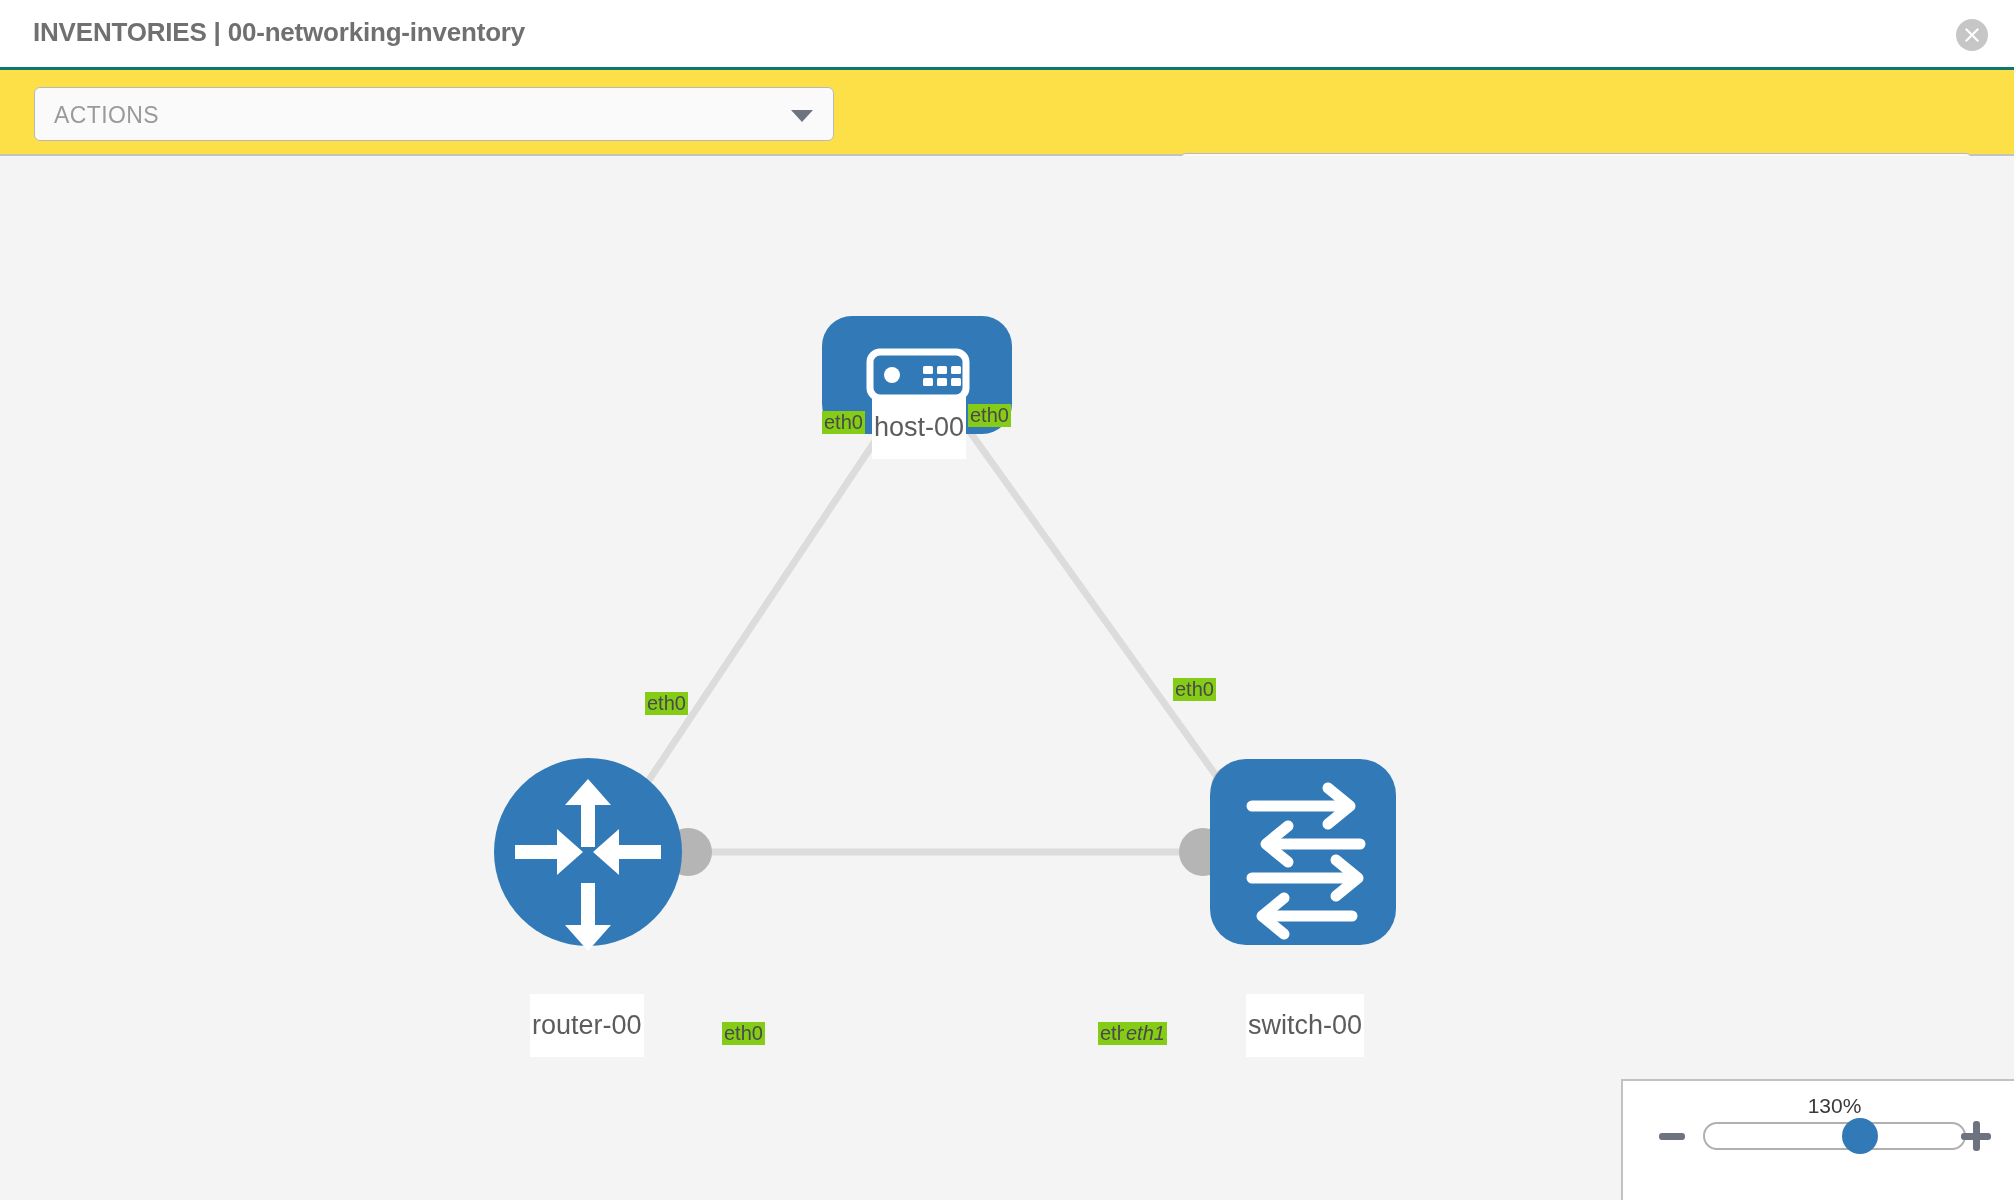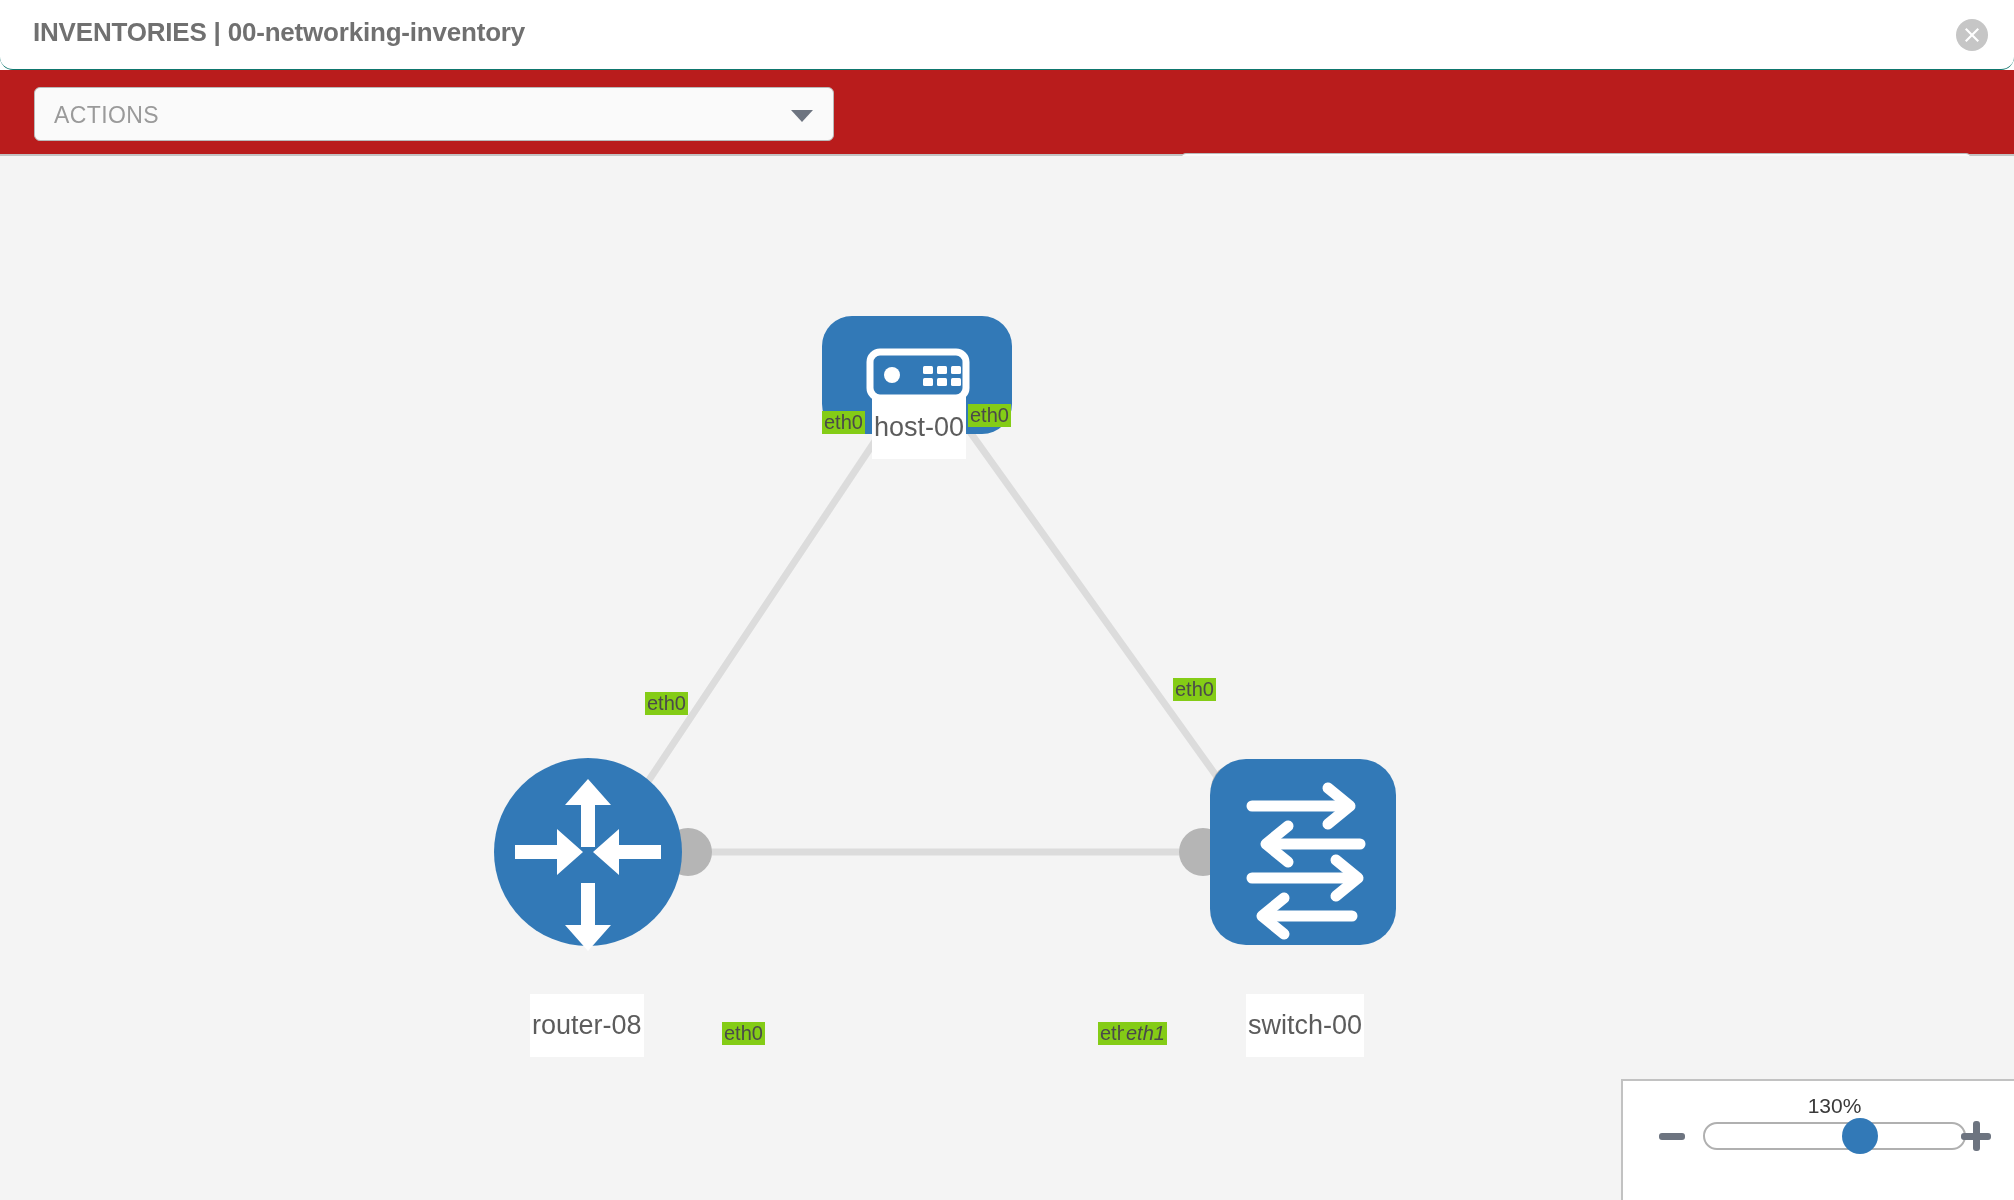--- a/index.html
+++ b/index.html
@@ -15,23 +15,22 @@
     position: relative;
   }
 
   
   .header {
     position: absolute;
     left: 0; top: 0;
     width: 2014px;
     height: 70px;
     background: #ffffff;
-    border-bottom: 1px solid #0f766e;
-    box-sizing: border-box;
-    border-radius: 13px;
+    border-bottom: 3px solid #0f766e;
+    box-sizing: border-box;
   }
   .page-title {
     position: absolute;
     left: 33px;
     top: 17px;
     font-size: 26px;
     font-weight: bold;
     color: #707070;
     letter-spacing: -0.2px;
     white-space: nowrap;
@@ -47,21 +46,21 @@
     cursor: pointer;
   }
   .close-btn svg { display:block; }
 
   
   .toolbar {
     position: absolute;
     left: 0; top: 70px;
     width: 2014px;
     height: 86px;
-    background: #b91c1c;
+    background: #fde047;
     border-bottom: 2px solid #c2c2c2;
     box-sizing: border-box;
   }
   .actions-select {
     position: absolute;
     left: 34px;
     top: 17px;
     width: 800px;
     height: 54px;
     background: #fafafa;
@@ -325,21 +324,21 @@
         <line x1="1252" y1="722" x2="1356" y2="722"></line>
         <polyline points="1336,704 1358,722 1336,740"></polyline>
 
         <line x1="1264" y1="760" x2="1352" y2="760"></line>
         <polyline points="1284,742 1262,760 1284,778"></polyline>
       </g>
     </g>
   </svg>
 
   <div class="node-label" style="left:872px; top:240px;">host-00</div>
-  <div class="node-label" style="left:530px; top:838px;">router-08</div>
+  <div class="node-label" style="left:530px; top:838px;">router-00</div>
   <div class="node-label" style="left:1246px; top:838px;">switch-00</div>
 
   <div class="edge-label" style="left:822px; top:255px;">eth0</div>
   <div class="edge-label" style="left:968px; top:248px;">eth0</div>
   <div class="edge-label" style="left:645px; top:536px;">eth0</div>
   <div class="edge-label" style="left:1173px; top:522px;">eth0</div>
   <div class="edge-label" style="left:722px; top:866px;">eth0</div>
   <div class="edge-label" style="left:1098px; top:866px;">eth</div>
   <div class="edge-label" style="left:1124px; top:866px;font-style:italic;">eth1</div>
 

